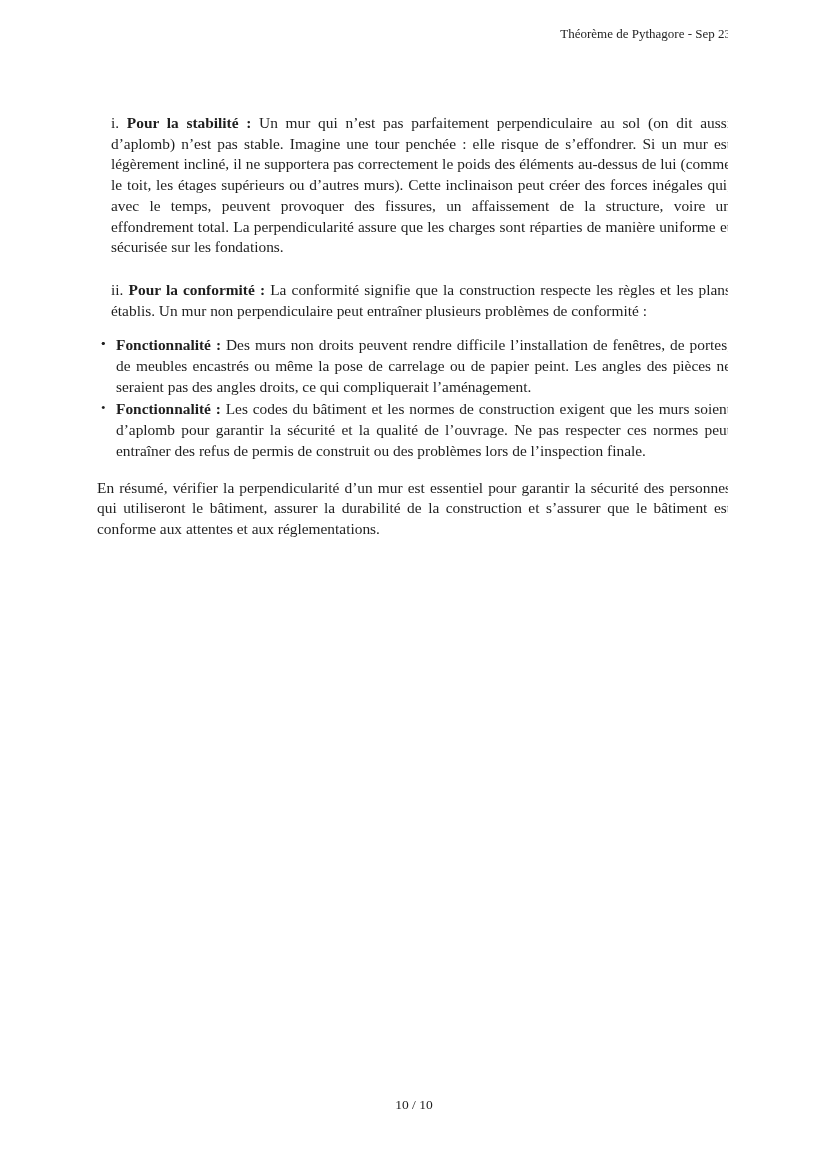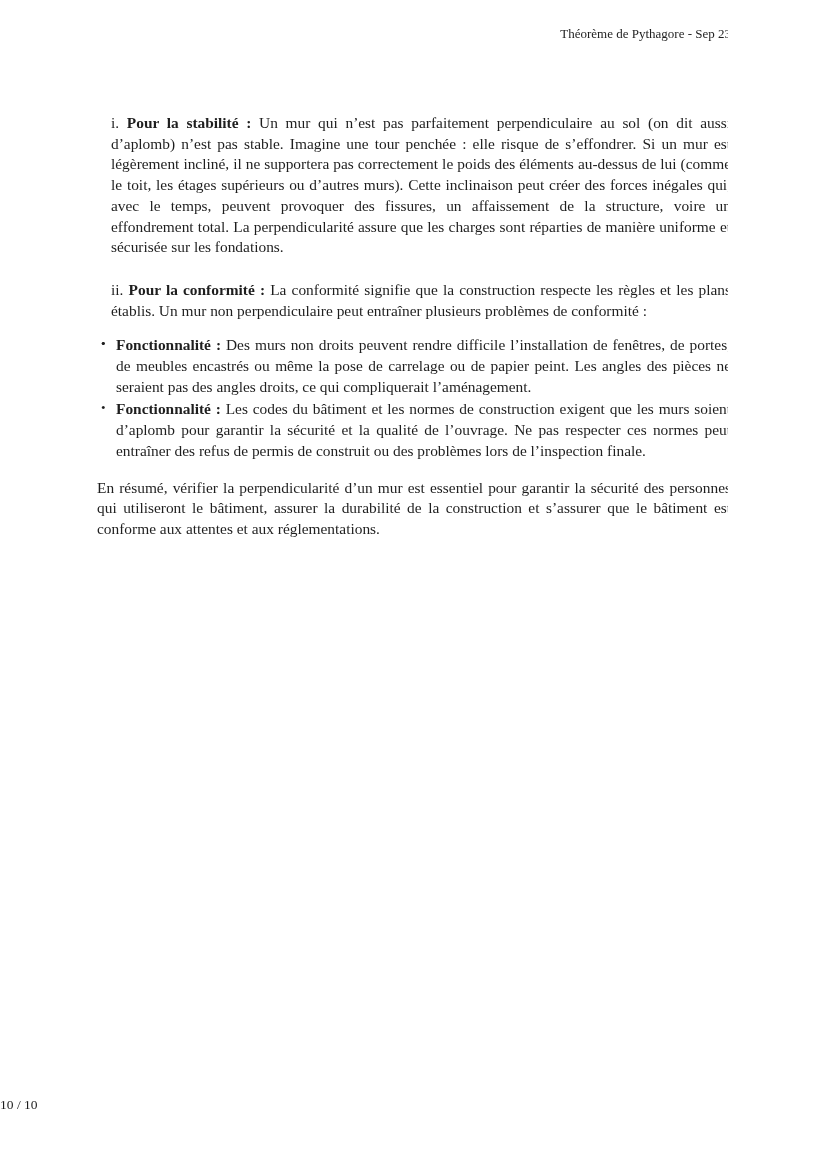--- a/index.html
+++ b/index.html
@@ -78,21 +78,21 @@
     font-size: 13px;
   }
   .summary {
     margin-top: 16px;
   }
   .footer {
     position: absolute;
     top: 1096px;
     left: 0;
     width: 828px;
-    text-align: left;
+    text-align: center;
     font-size: 13.5px;
     line-height: 17px;
     color: #1e1e1e;
   }
 </style>
 </head>
 <body>
 
 <div class="page">
 

